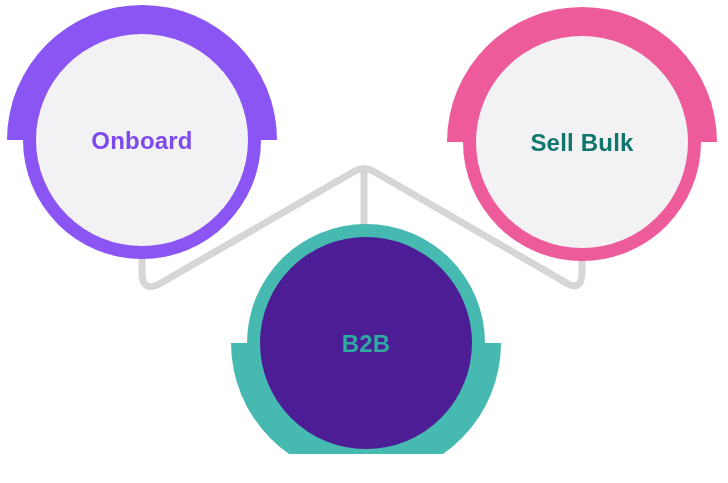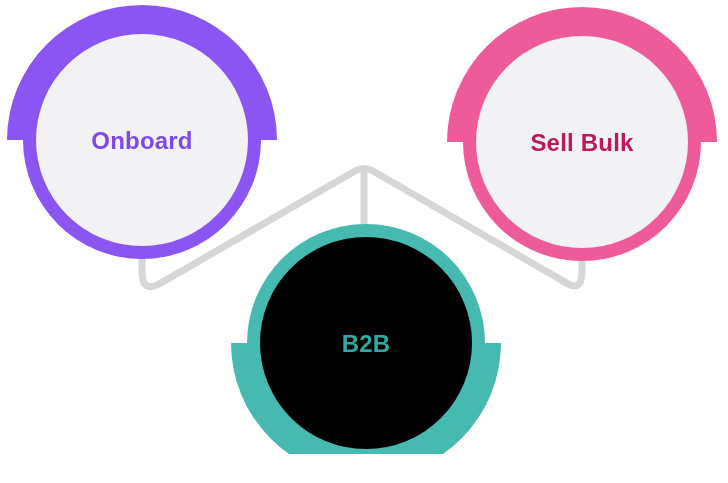--- a/index.html
+++ b/index.html
@@ -84,29 +84,29 @@
       <div class="label" style="color: rgb(125, 73, 239);">
         <span class="line">Onboard</span>
       </div>
     </div>
   </div>
 
   <div class="badge badge-pink">
     <div class="half" style="background-color: rgb(238, 91, 155);"></div>
     <div class="ring" style="background-color: rgb(238, 91, 155);"></div>
     <div class="inner" style="background-color: rgb(242, 241, 243);">
-      <div class="label" style="color: #be185d;">
+      <div class="label" style="color: #0f766e;">
         <span class="line">Sell Bulk</span>
       </div>
     </div>
   </div>
 
   <div class="badge badge-teal flip">
     <div class="half" style="background-color: rgb(70, 185, 176);"></div>
     <div class="ring" style="background-color: rgb(70, 185, 176);"></div>
-    <div class="inner" style="background-color: #000000;">
+    <div class="inner" style="background-color: #4c1d95;">
       <div class="label" style="color: rgb(47, 169, 162);">
         <span class="line">B2B</span>
       </div>
     </div>
   </div>
 
 </div>
 
 </body></html>

